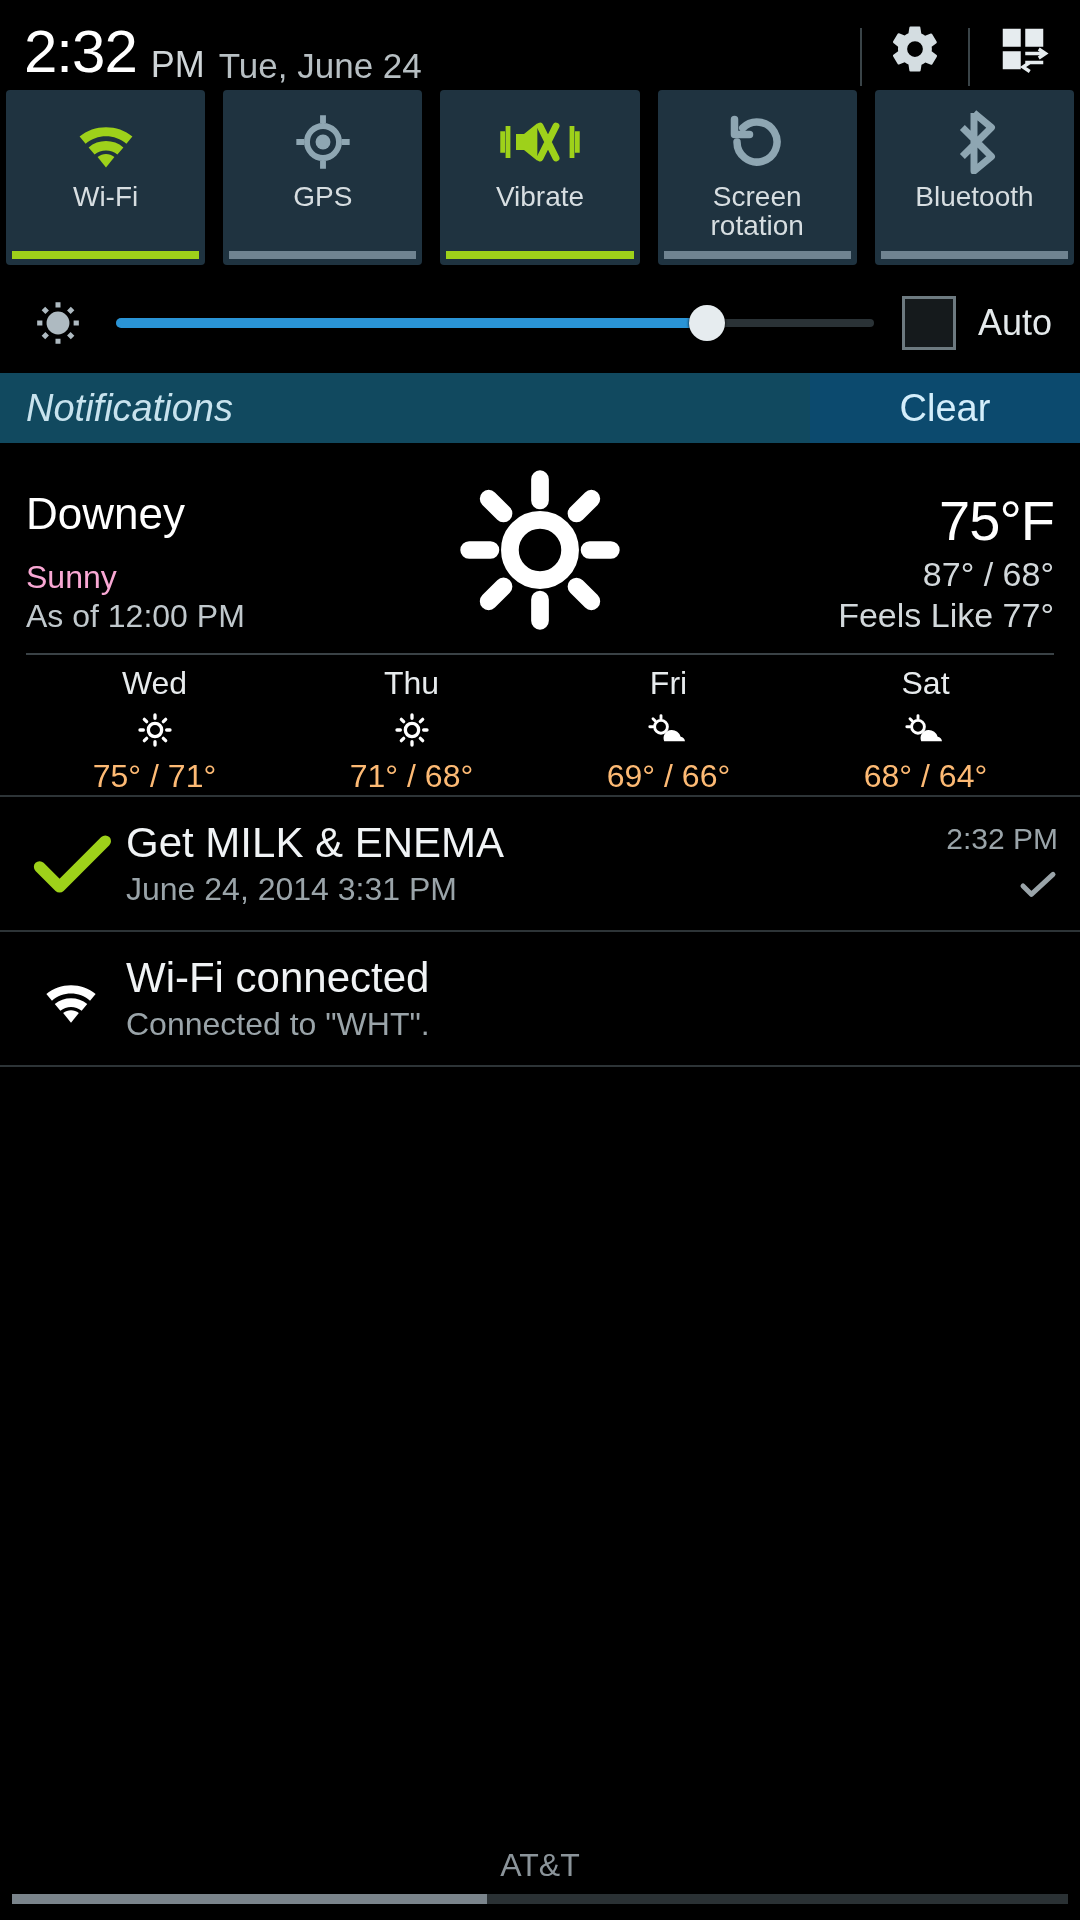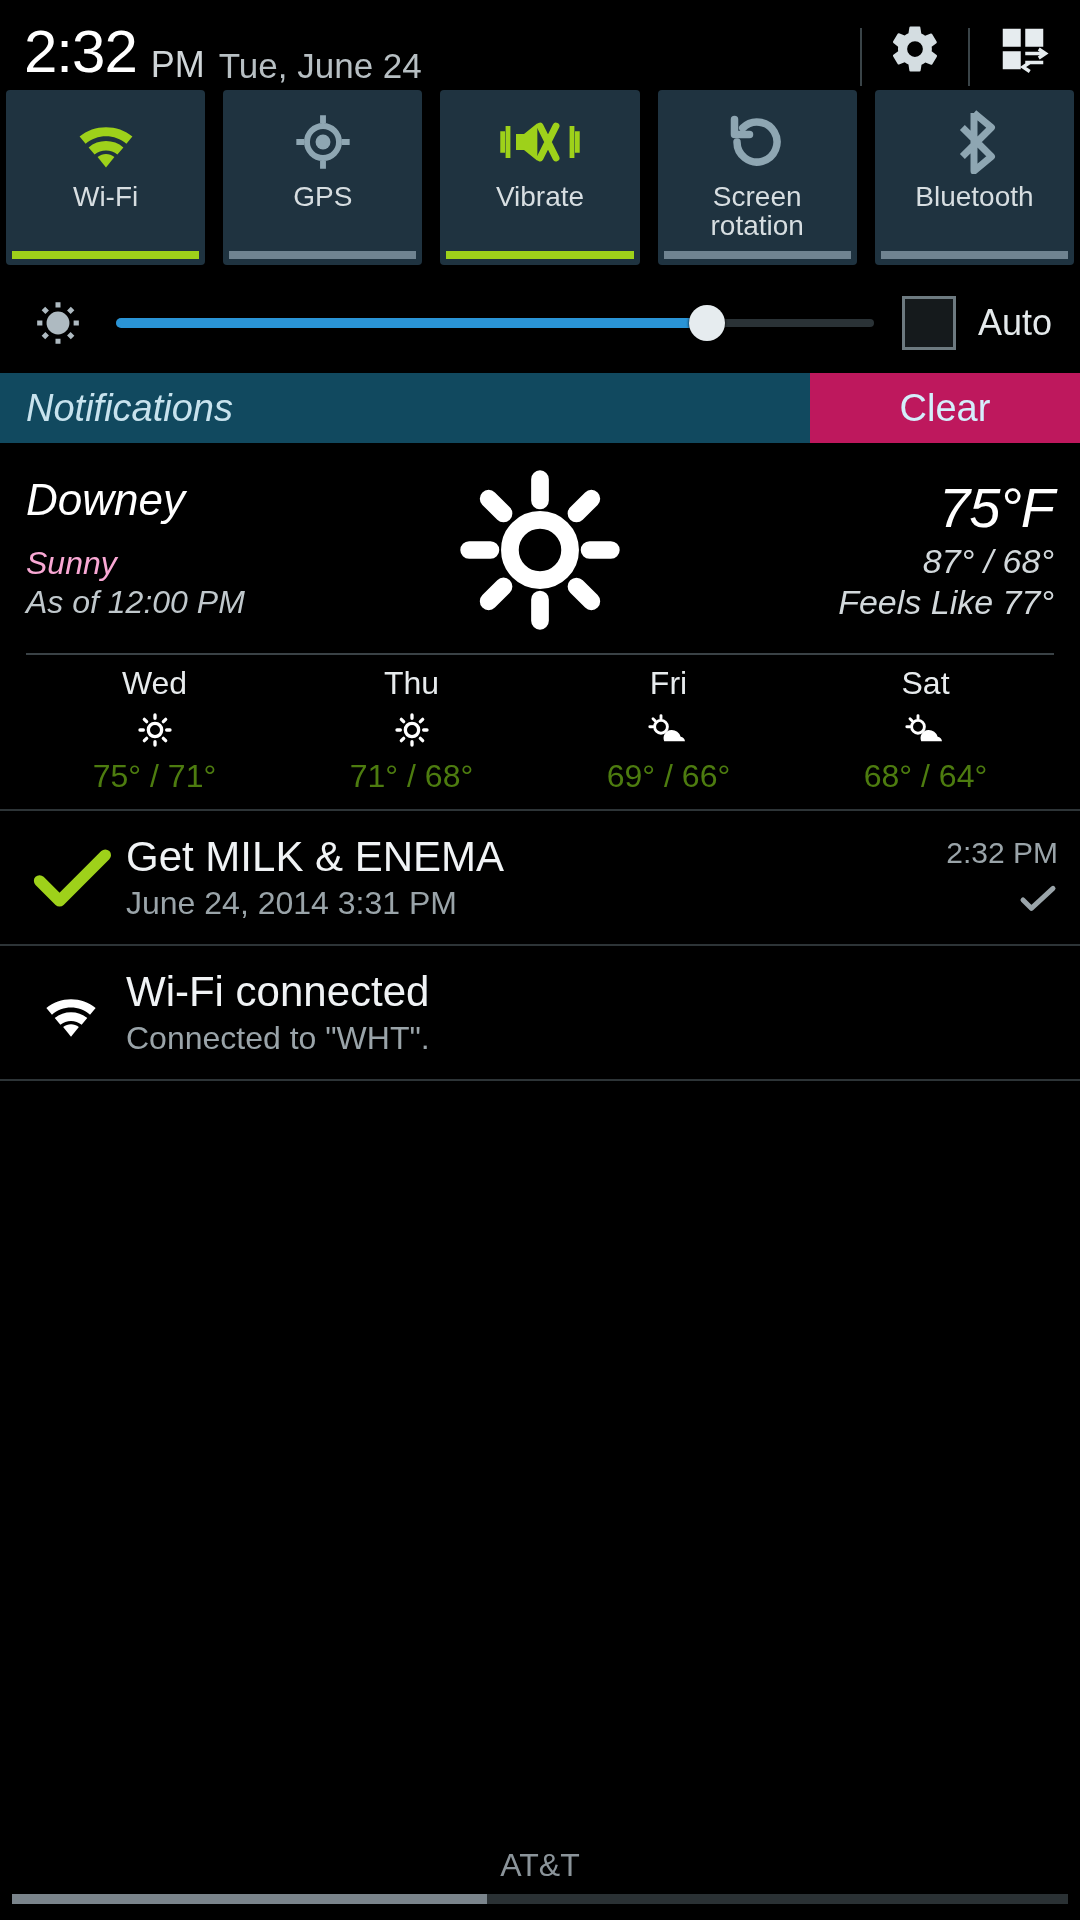--- a/index.html
+++ b/index.html
@@ -77,50 +77,50 @@
 
   
   .notif-header { display: flex; height: 70px; }
   .notif-title {
     flex: 1; background: #11495f; color: #c8e3ee;
     display: flex; align-items: center; padding-left: 26px;
     font-size: 38px;
     font-style: italic;
   }
   .notif-clear {
-    width: 270px; background: #be185d; color: #d4eefb;
+    width: 270px; background: #0c4a6e; color: #d4eefb;
     display: flex; align-items: center; justify-content: center;
     font-size: 38px;
   }
 
   
   .weather-card { padding: 18px 26px 0 26px; }
-  .weather-top { display: flex; align-items: center; font-style: italic; }
+  .weather-top { display: flex; align-items: flex-end; }
   .weather-left { flex: 1; }
   .weather-city { font-size: 44px; }
   .weather-cond { font-size: 32px; color: #f9a8d4; margin-top: 20px; }
   .weather-asof { font-size: 32px; color: #c0c8cc; margin-top: 2px; }
   .weather-mid {
     flex: 0 0 200px;
     display: flex; align-items: center; justify-content: center;
     padding-top: 4px;
   }
   .weather-right { flex: 1; text-align: right; }
   .weather-temp  { font-size: 56px; letter-spacing: -1px; }
   .weather-hilo  { font-size: 34px; color: #d2d8db; margin-top: 2px; }
   .weather-feels { font-size: 34px; color: #d2d8db; margin-top: 2px; }
   .weather-divider { height: 2px; background: #3a4246; margin: 18px 0 10px 0; }
-  .forecast-row { display: flex; padding-bottom: 14px; }
+  .forecast-row { display: flex; }
   .forecast-day {
     flex: 1;
     display: flex; flex-direction: column; align-items: center; gap: 6px;
     font-size: 32px; color: #e7ebed;
   }
   .forecast-icon { height: 44px; display: flex; align-items: center; }
-  .forecast-temps { font-size: 32px; color: #4d7c0f; }
+  .forecast-temps { font-size: 32px; color: #fdba74; }
   .card-divider { height: 2px; background: #2d3437; }
 
   
   .notif-row {
     display: flex; align-items: center;
     padding: 22px 22px 22px 16px;
   }
   .notif-icon-col { width: 110px; display: flex; justify-content: center; }
   .notif-main { flex: 1; }
   .notif-line1 { font-size: 42px; color: #f0f3f5; }

